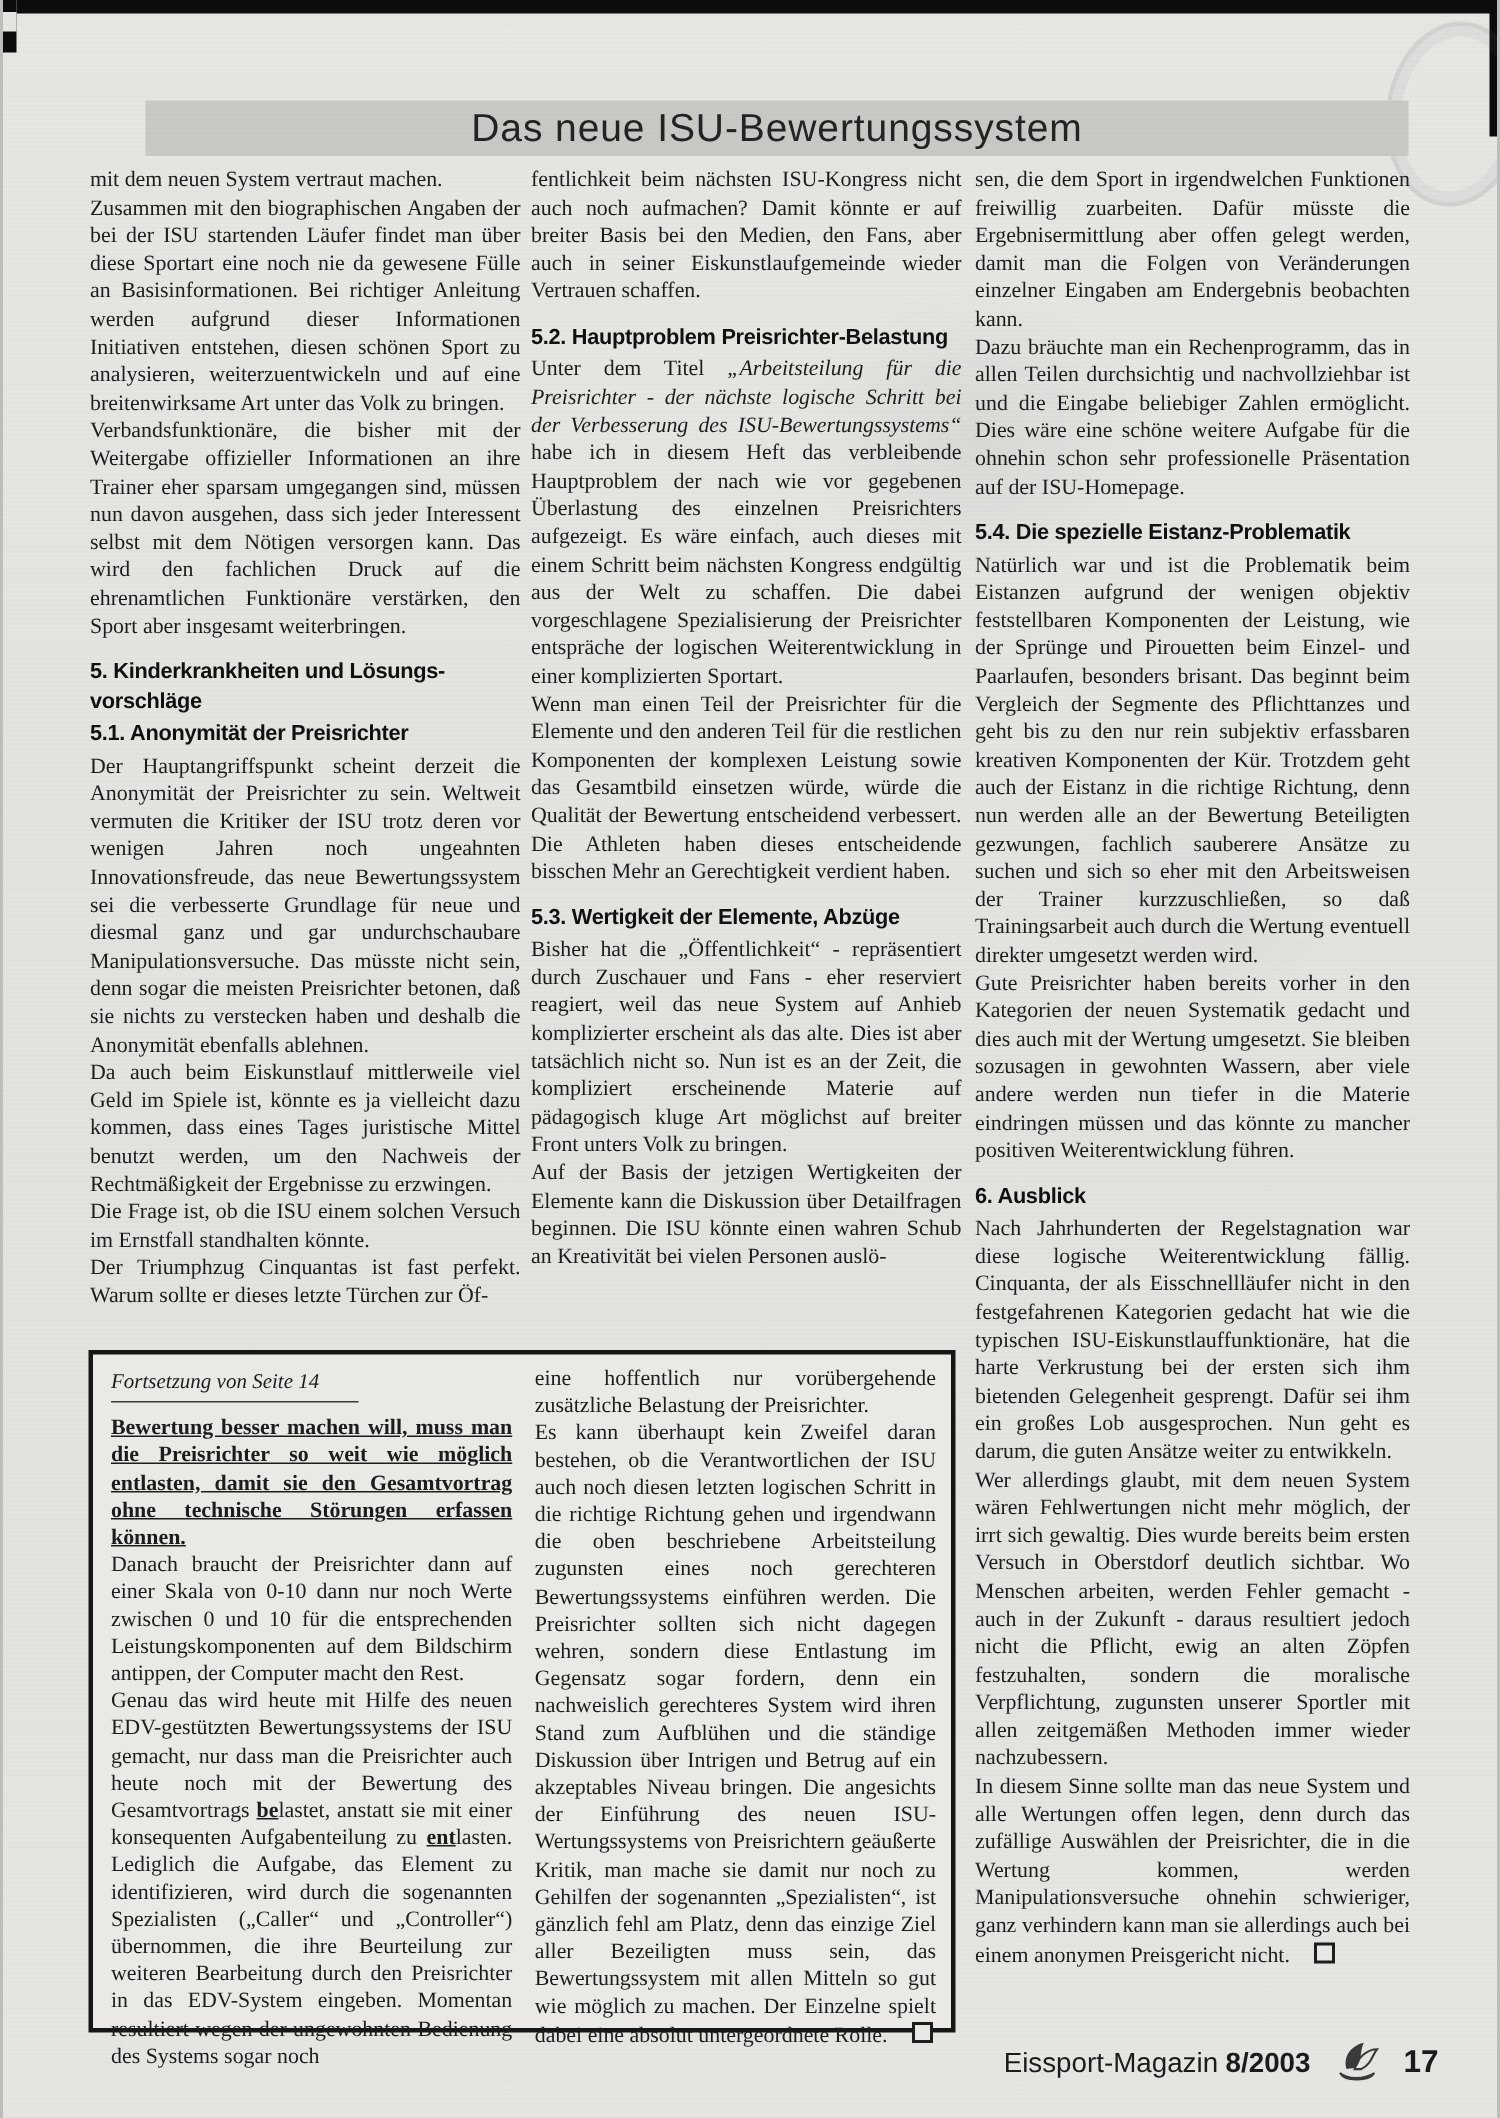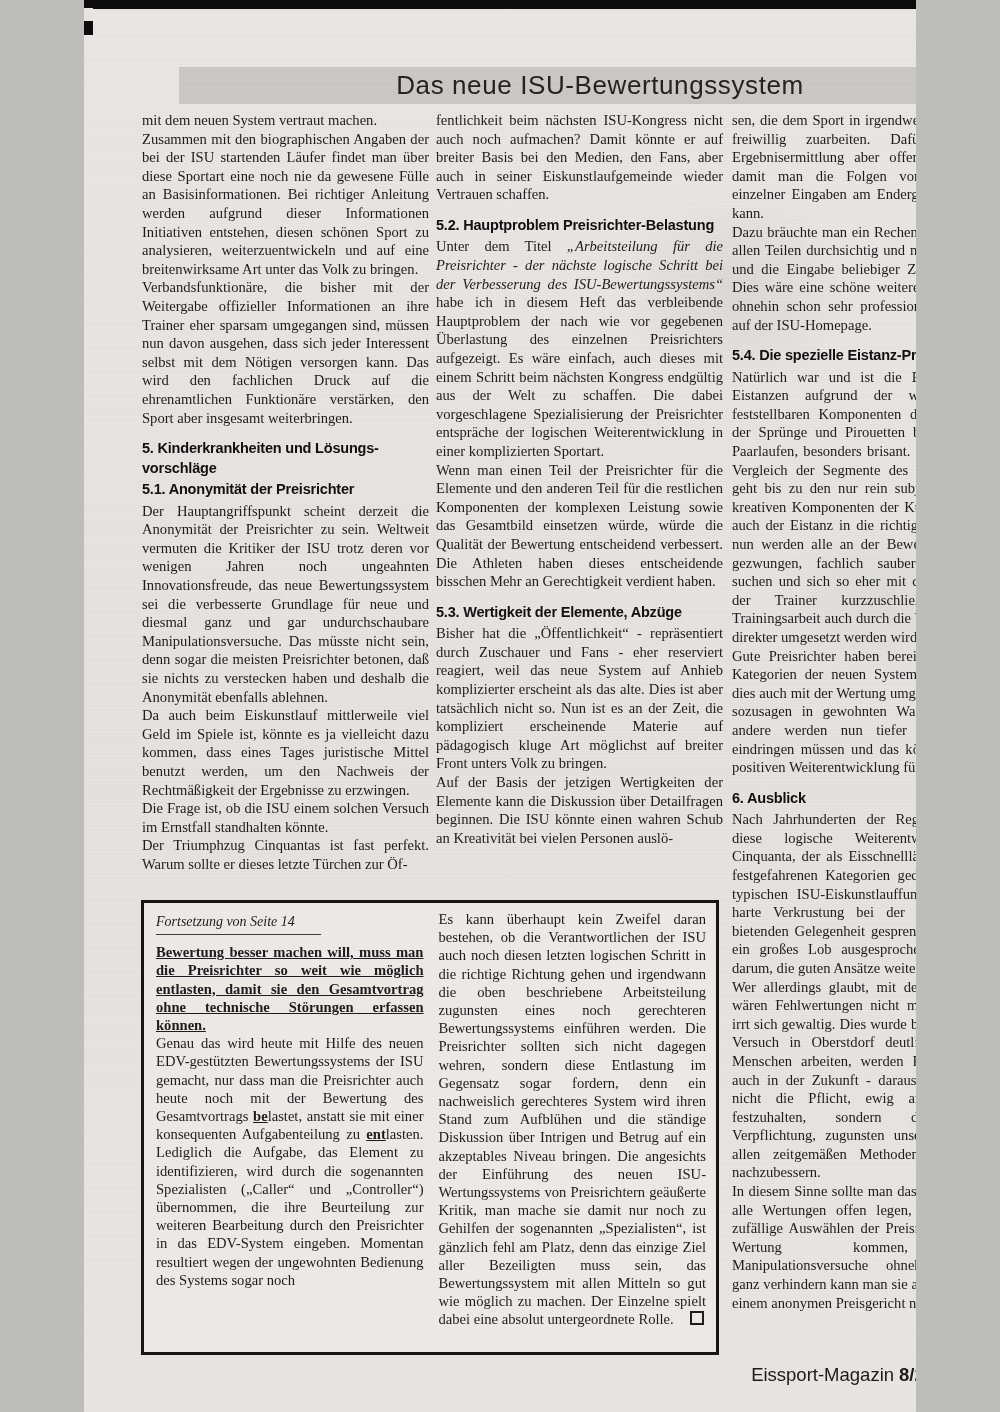--- a/index.html
+++ b/index.html
@@ -1,17 +1,17 @@
 <!DOCTYPE html>
 <html lang="de"><head>
 <meta charset="utf-8">
 <style>
   html,body{margin:0;padding:0;background:#bdbdbb;}
   .page{
-    position:relative;width:832px;height:1412px;margin:0 auto;
+    position:relative;width:996px;height:1412px;margin:0 auto;
     background:linear-gradient(180deg,#e7e6e3 0%,#e3e2df 55%,#e6e5e2 100%);
     overflow:hidden;
     font-family:"Liberation Serif",serif;color:#1c1c1c;
   }
   .grain{position:absolute;inset:0;pointer-events:none;
     background:repeating-linear-gradient(0deg,rgba(0,0,0,0.012) 0 1px,transparent 1px 3px);}
   
   .bar-top{position:absolute;left:9px;top:0;width:991px;height:9px;background:#0c0c0c;}
   .bar-left{position:absolute;left:0;top:0;width:9px;height:35px;background:#0c0c0c;}
   .bar-left-notch{position:absolute;left:0;top:8px;width:9px;height:13px;background:#e6e5e2;}
@@ -111,24 +111,26 @@
       <p><span>In diesem Sinne sollte man das neue System und alle Wertungen offen legen, denn durch das zufällige Auswählen der Preisrichter, die in die Wertung kommen, werden Manipulationsversuche ohnehin schwieriger, ganz verhindern kann man sie allerdings auch bei einem anonymen Preisgericht nicht.</span><span class="endmark"></span></p>
     </div>
 
   <div class="boxout">
     <div class="boxcol">
       <div>
         <span class="continuation">Fortsetzung von Seite 14</span>
       </div>
       <div>
           <p><span class="b">Bewertung besser machen will, muss man die Preisrichter so weit wie möglich entlasten, damit sie den Gesamtvortrag ohne technische Störungen erfassen können.</span></p>
+          <p><span>Danach braucht der Preisrichter dann auf einer Skala von 0-10 dann nur noch Werte zwischen 0 und 10 für die entsprechenden Leistungskomponenten auf dem Bildschirm antippen, der Computer macht den Rest.</span></p>
           <p><span>Genau das wird heute mit Hilfe des neuen EDV-gestützten Bewertungssystems der ISU gemacht, nur dass man die Preisrichter auch heute noch mit der Bewertung des Gesamtvortrags </span><span class="b">be</span><span>lastet, anstatt sie mit einer konsequenten Aufgabenteilung zu </span><span class="b">ent</span><span>lasten. Lediglich die Aufgabe, das Element zu identifizieren, wird durch die sogenannten Spezialisten („Caller“ und „Controller“) übernommen, die ihre Beurteilung zur weiteren Bearbeitung durch den Preisrichter in das EDV-System eingeben. Momentan resultiert wegen der ungewohnten Bedienung des Systems sogar noch</span></p>
         </div>
     </div>
     <div class="boxcol">
+        <p><span>eine hoffentlich nur vorübergehende zusätzliche Belastung der Preisrichter.</span></p>
         <p><span>Es kann überhaupt kein Zweifel daran bestehen, ob die Verantwortlichen der ISU auch noch diesen letzten logischen Schritt in die richtige Richtung gehen und irgendwann die oben beschriebene Arbeitsteilung zugunsten eines noch gerechteren Bewertungssystems einführen werden. Die Preisrichter sollten sich nicht dagegen wehren, sondern diese Entlastung im Gegensatz sogar fordern, denn ein nachweislich gerechteres System wird ihren Stand zum Aufblühen und die ständige Diskussion über Intrigen und Betrug auf ein akzeptables Niveau bringen. Die angesichts der Einführung des neuen ISU-Wertungssystems von Preisrichtern geäußerte Kritik, man mache sie damit nur noch zu Gehilfen der sogenannten „Spezialisten“, ist gänzlich fehl am Platz, denn das einzige Ziel aller Bezeiligten muss sein, das Bewertungssystem mit allen Mitteln so gut wie möglich zu machen. Der Einzelne spielt dabei eine absolut untergeordnete Rolle.</span><span class="endmark"></span></p>
       </div>
   </div>
 
   <div class="footer">
     <span>Eissport-Magazin</span>
     <span class="issue">8/2003</span>
     <svg width="40" height="30" viewBox="0 0 40 34" aria-hidden="true">
       <path d="M14 22 C11 12, 18 4, 27 2 C24 8, 26 15, 21 21 Z" fill="#3a3a38"></path>
       <path d="M20 22 C22 13, 30 7, 37 7 C33 12, 33 18, 25 22 Z" fill="none" stroke="#3a3a38" stroke-width="1.6"></path>

